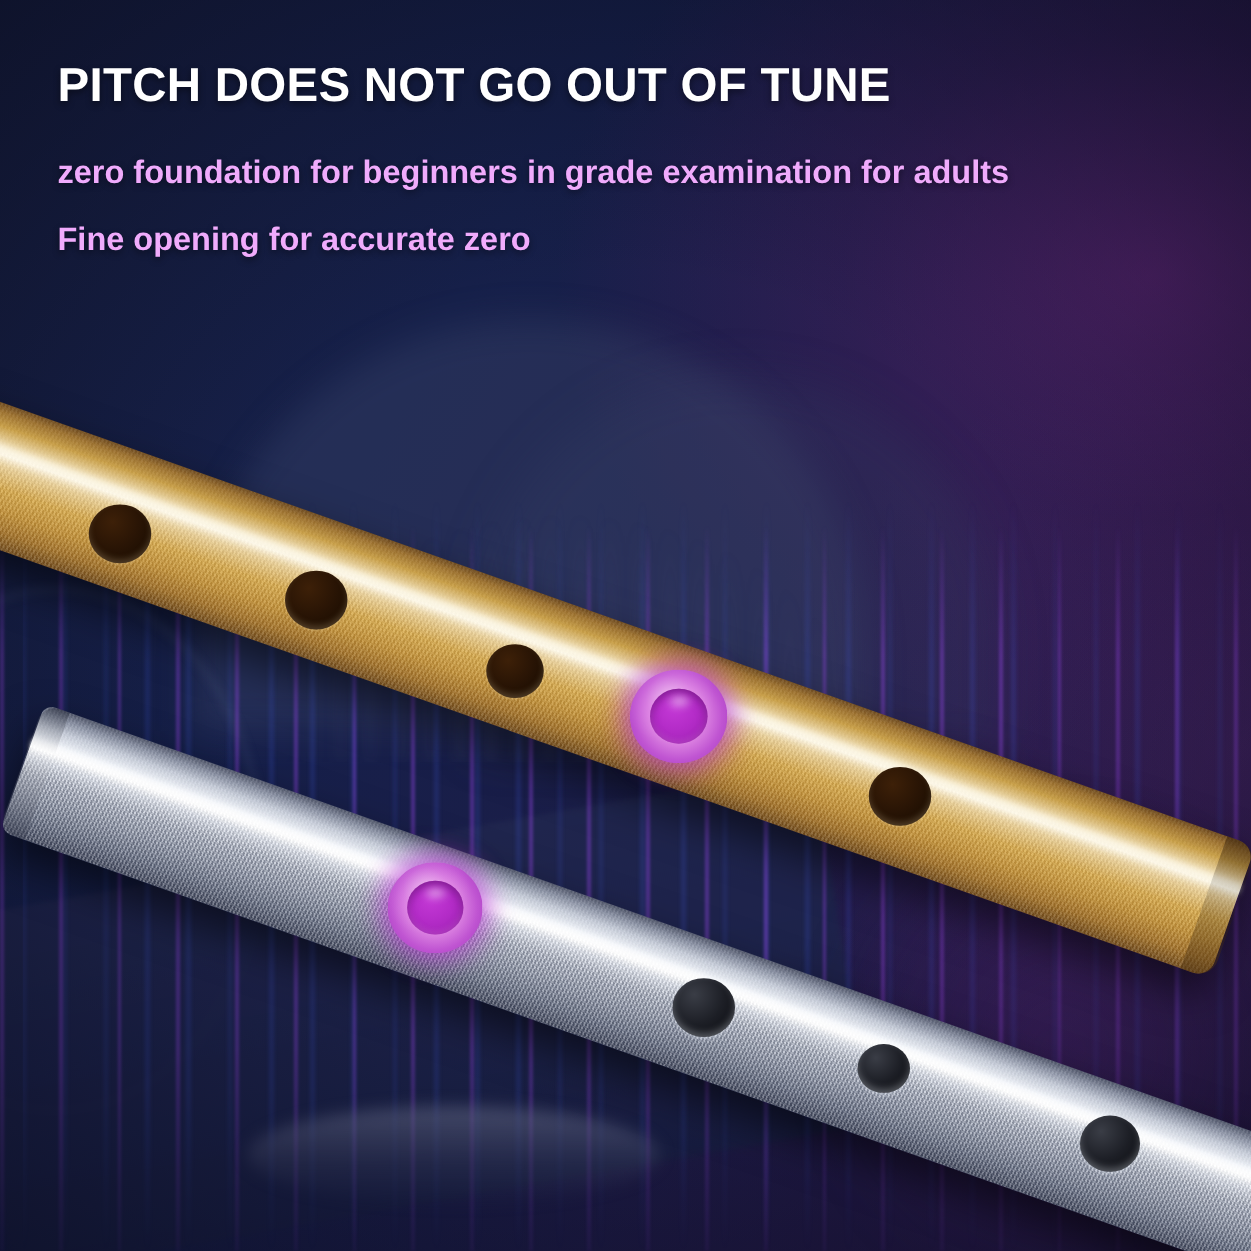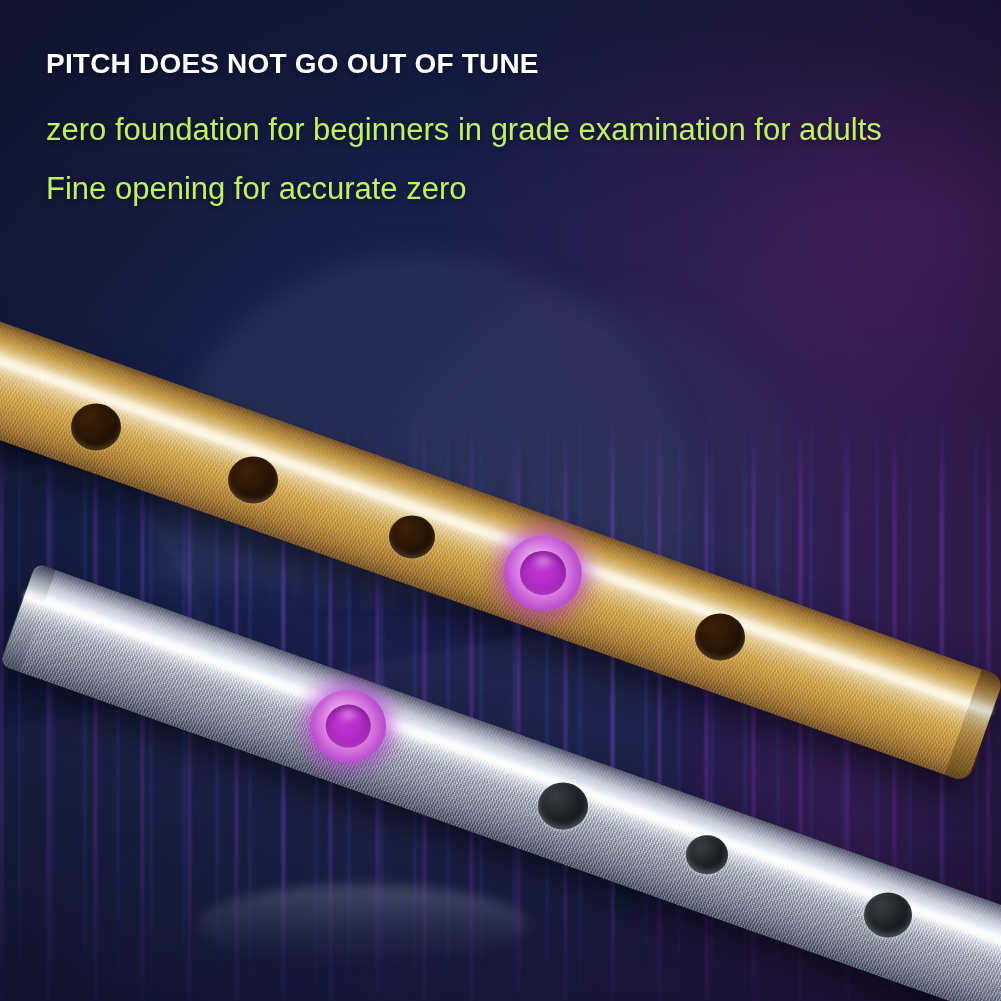--- a/index.html
+++ b/index.html
@@ -111,31 +111,31 @@
     position:absolute; right:-60px; bottom:-40px;
     width:420px; height:400px; border-radius:50%;
     background:radial-gradient(circle, rgba(110,45,140,0.30) 0%, rgba(60,30,90,0.0) 70%);
     filter:blur(20px);
   }
 
   
   .text-block{ position:absolute; left:46px; top:50px; width:930px; z-index:40; }
   .headline{
     color:#ffffff;
-    font-size:28px;
+    font-size:38px;
     font-weight:700;
     letter-spacing:0.2px;
     line-height:1.0;
     text-shadow:0 2px 6px rgba(0,0,0,0.45);
     white-space:nowrap;
   }
   .subline{
-    color:#bef264;
-    font-size:31px;
-    font-weight:400;
+    color:#f0abfc;
+    font-size:26px;
+    font-weight:700;
     line-height:1.0;
     text-shadow:0 2px 6px rgba(0,0,0,0.45);
     white-space:nowrap;
   }
   .sub1{ margin-top:36px; }
   .sub2{ margin-top:28px; }
 
   
   .flute{
     position:absolute;

